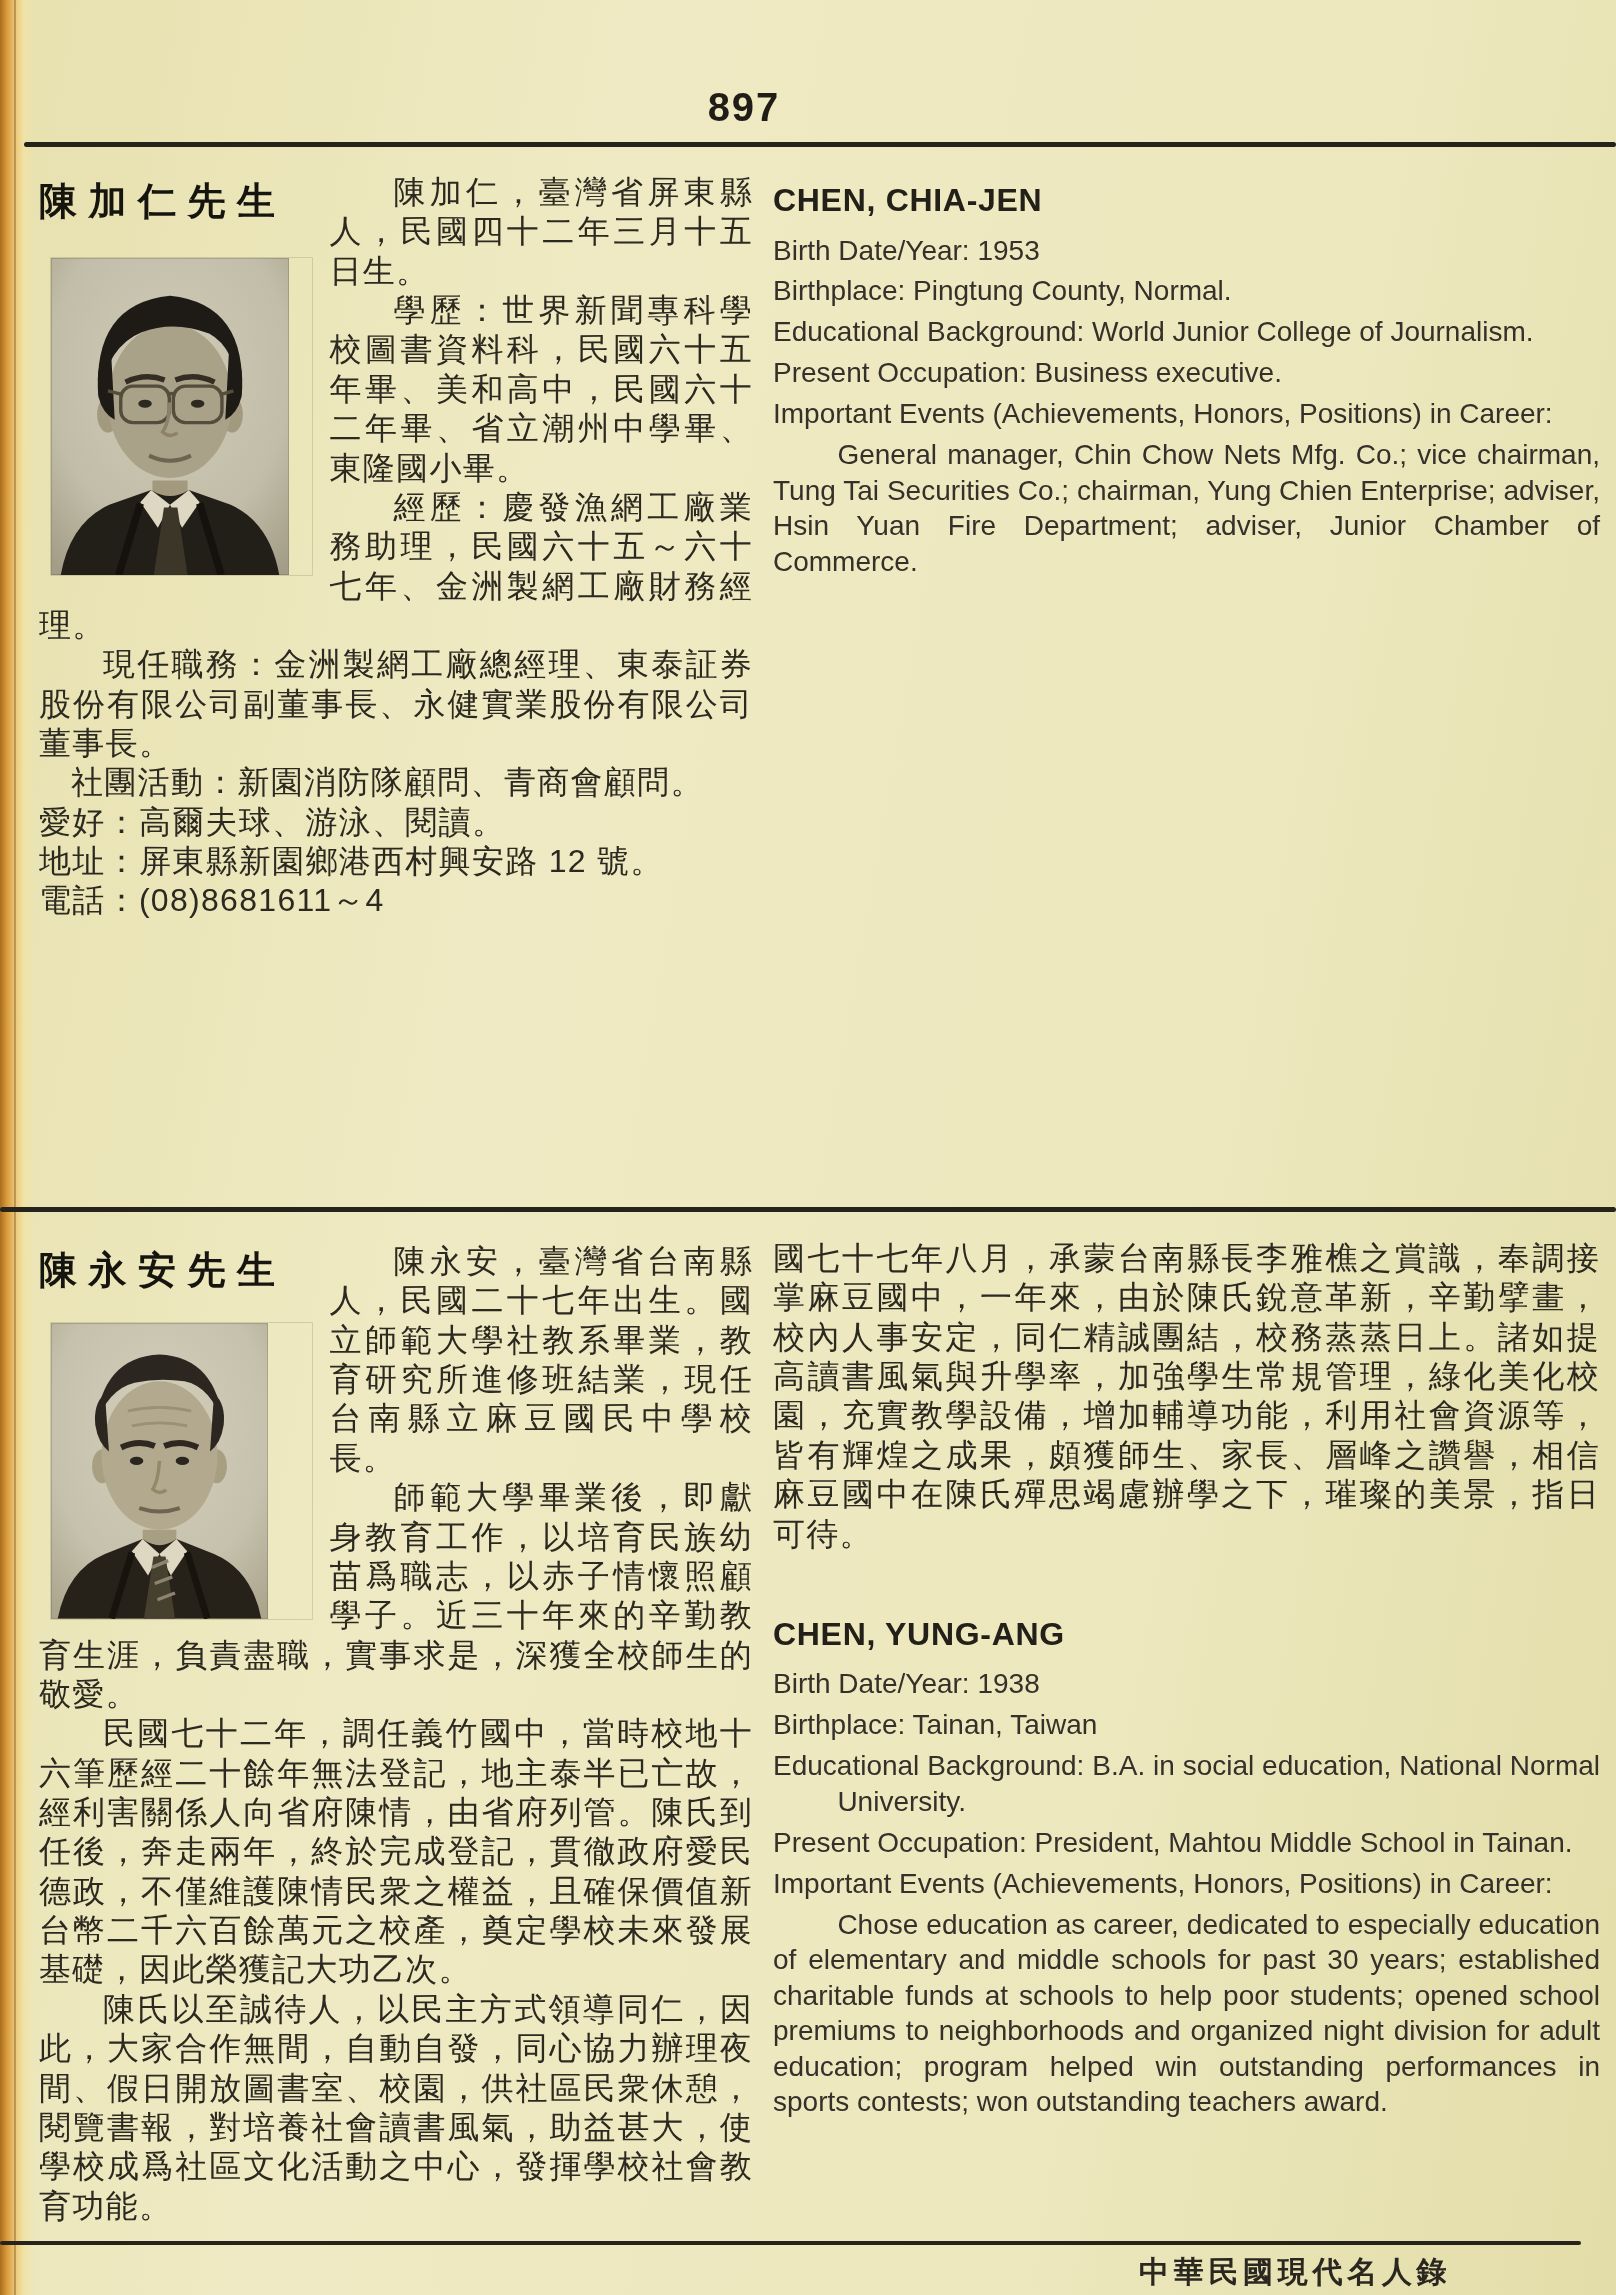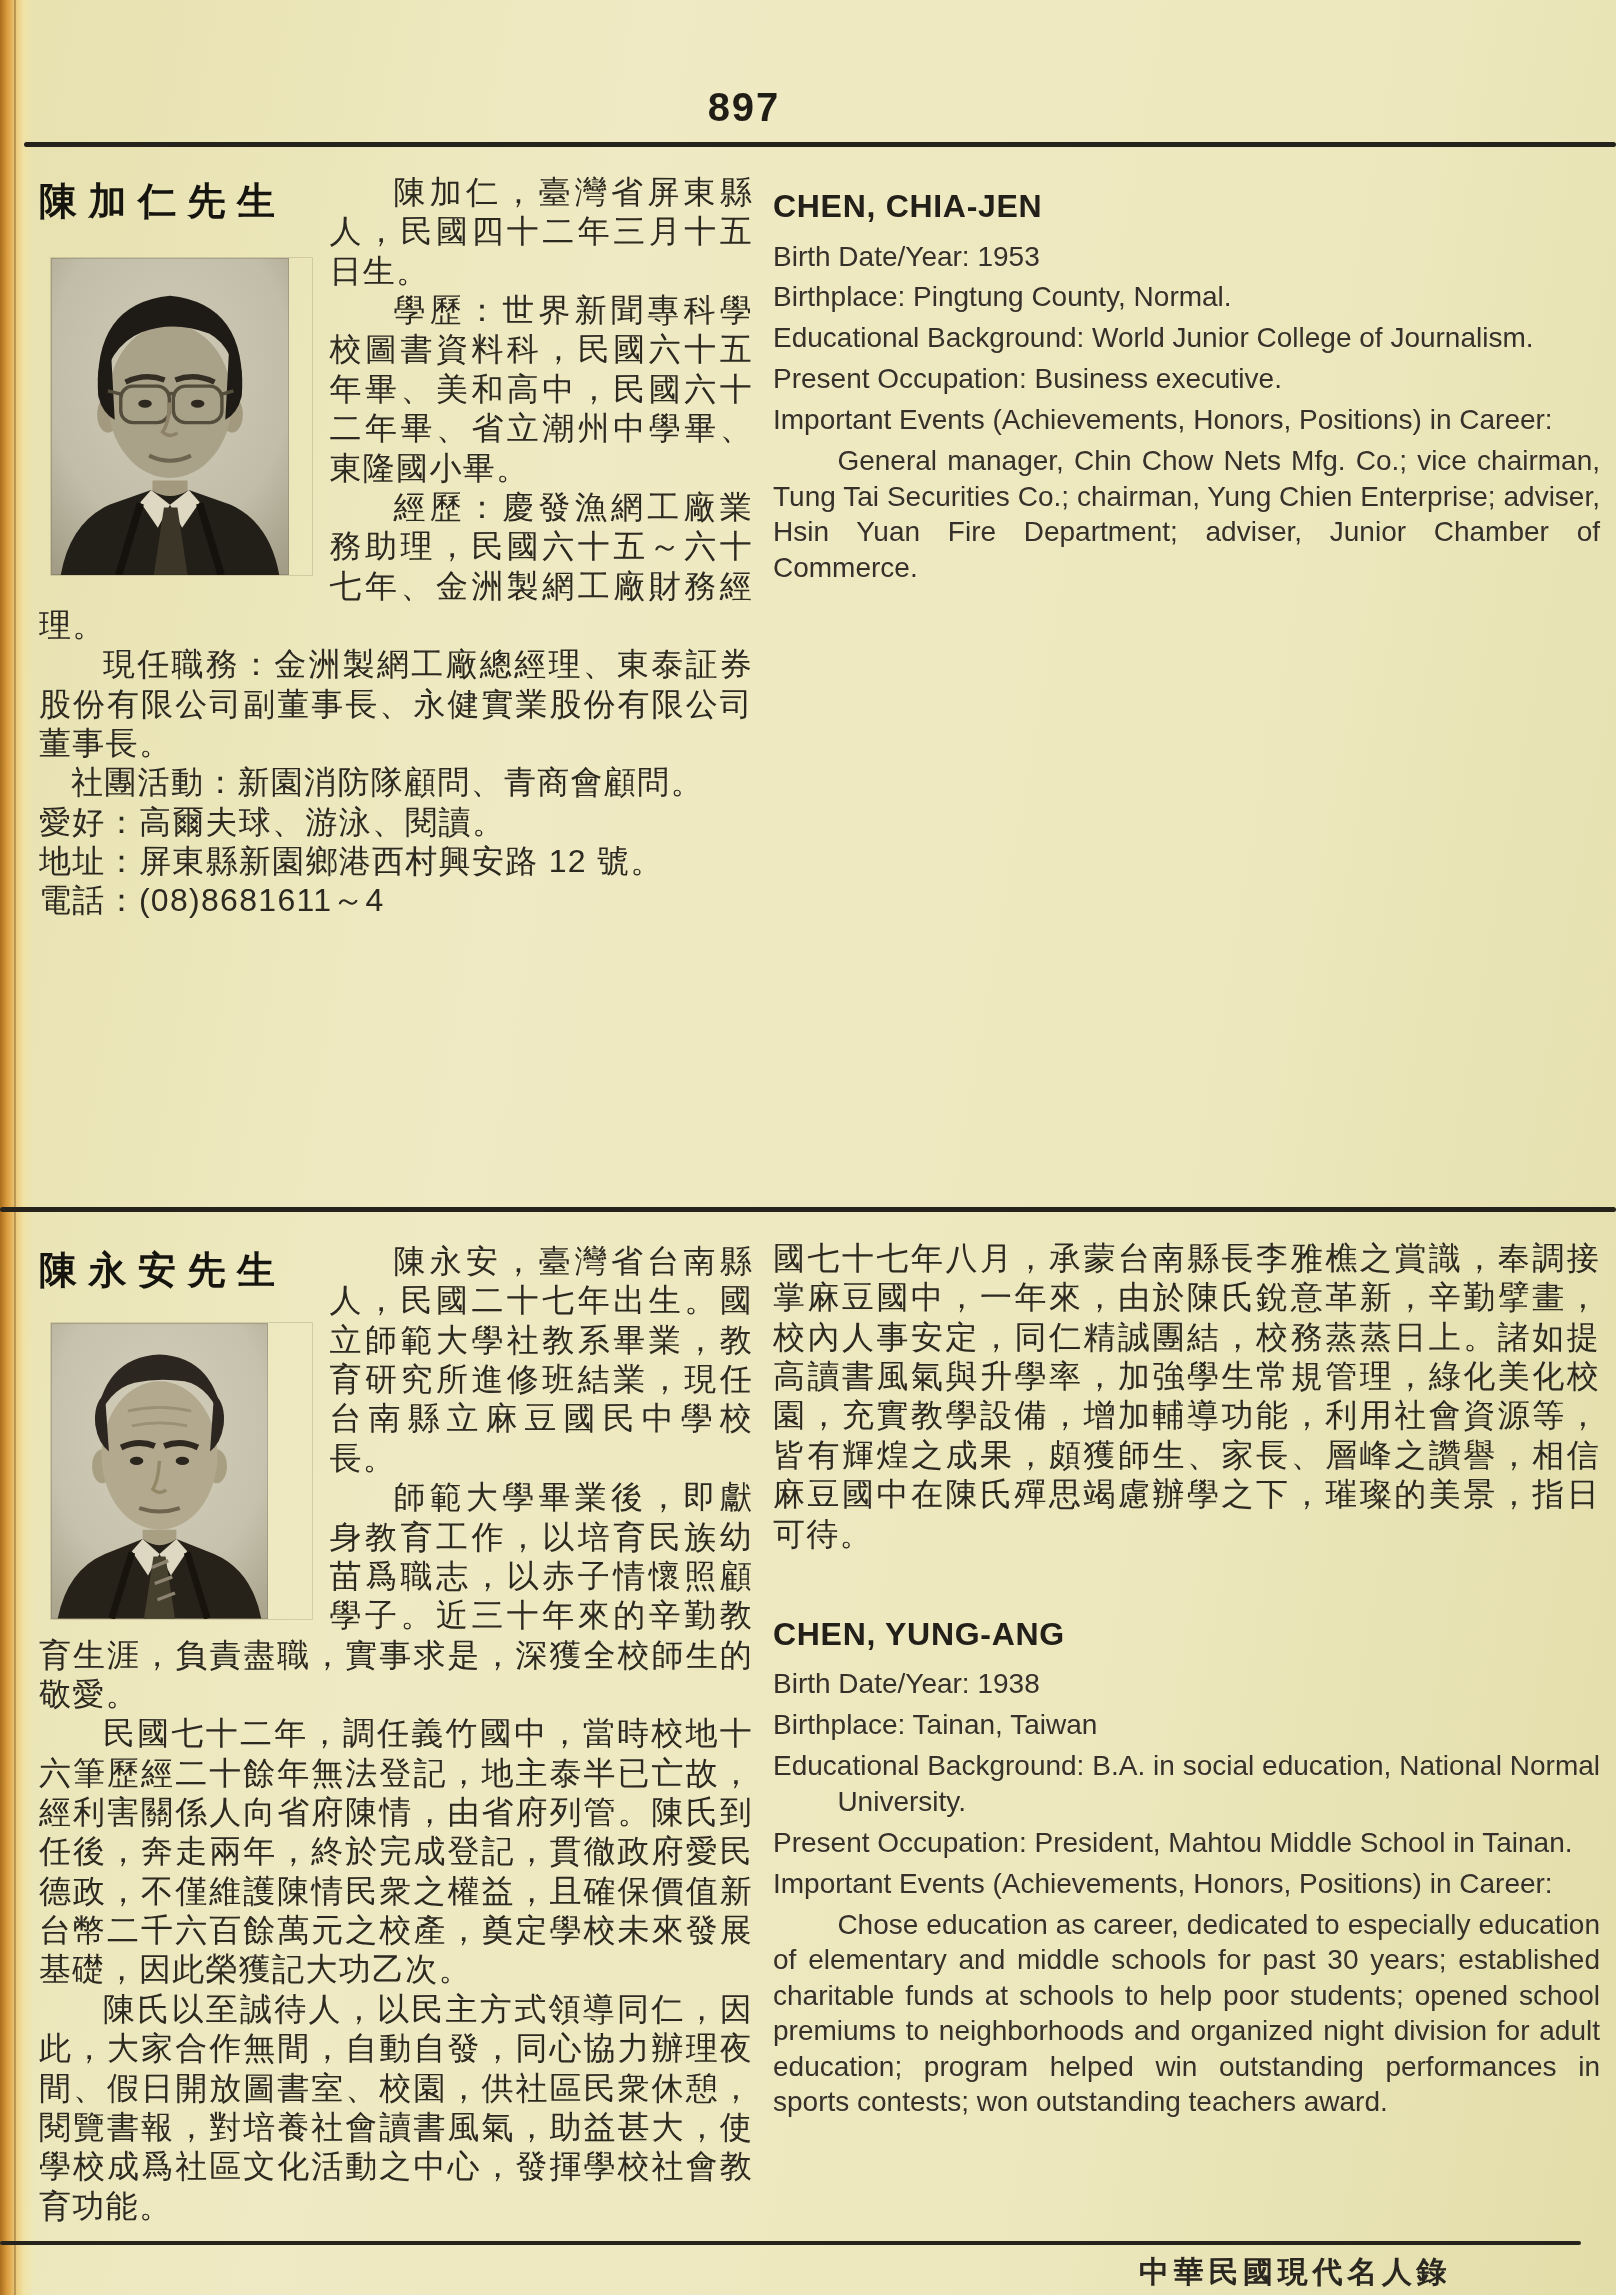--- a/index.html
+++ b/index.html
@@ -16,21 +16,21 @@
   .rule{position:absolute;left:24px;right:0;height:4.7px;background:#26231c;border-radius:2.7px;}
   .rule-top{top:142px;}
   .rule-mid{top:1207px;left:0;}
   .rule-footer{top:2241px;height:4px;left:0;right:35px;}
   .footer-title{position:absolute;top:2252px;left:1139px;font-size:30px;letter-spacing:4.7px;color:#2a2720;font-weight:600;}
 
   .col{position:absolute;}
   .col-l{left:39px;width:714px;}
   .col-r{left:773px;width:827px;}
   .e1l{top:173px;}
-  .e1r{top:188px;}
+  .e1r{top:182px;}
   .e2l{top:1242px;}
   .e2r{top:1239px;}
 
   .photo-block{float:left;width:273px;margin:0 17.5px 12px 0;}
   .name-zh{margin:2.7px 0 0 0;font-size:38px;font-weight:700;letter-spacing:11.5px;white-space:nowrap;color:#16140f;}
   .photo{margin:31px 0 0 12px;box-shadow:0 0 0 0.7px rgba(60,50,30,.22);line-height:0;}
   .e2l .photo{margin-top:27px;}
   .photo svg{display:block;}
 
   .zhp{margin:0;font-size:32px;line-height:1.23;letter-spacing:1.3px;text-align:justify;color:#2c2921;}

